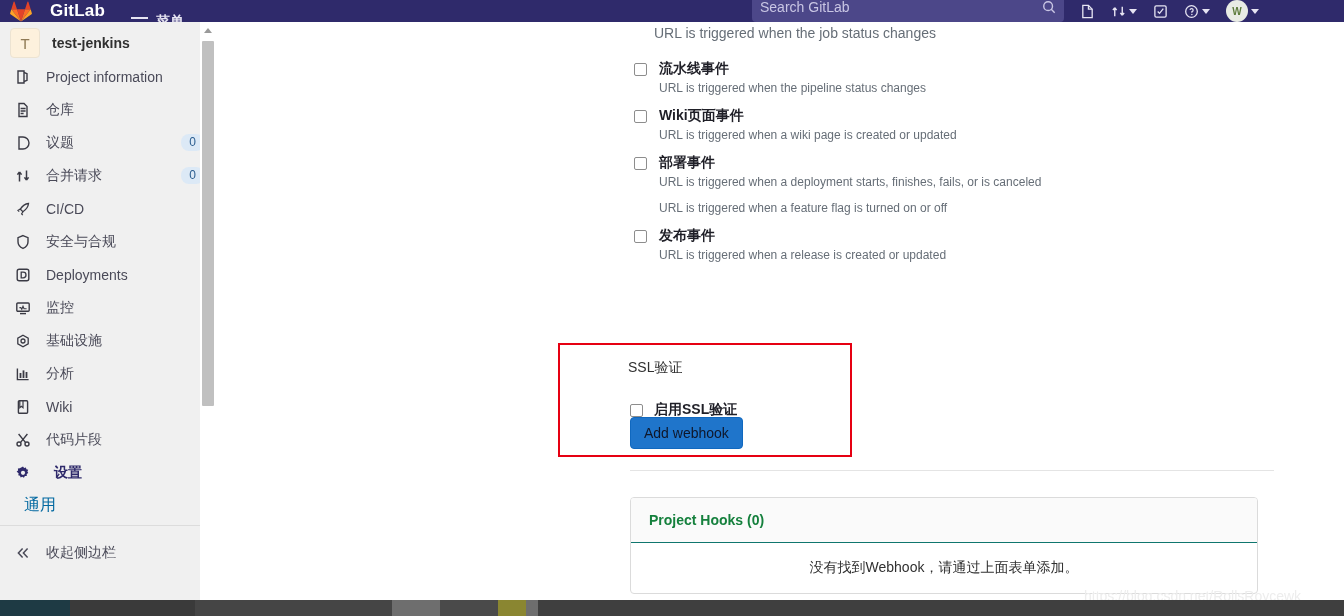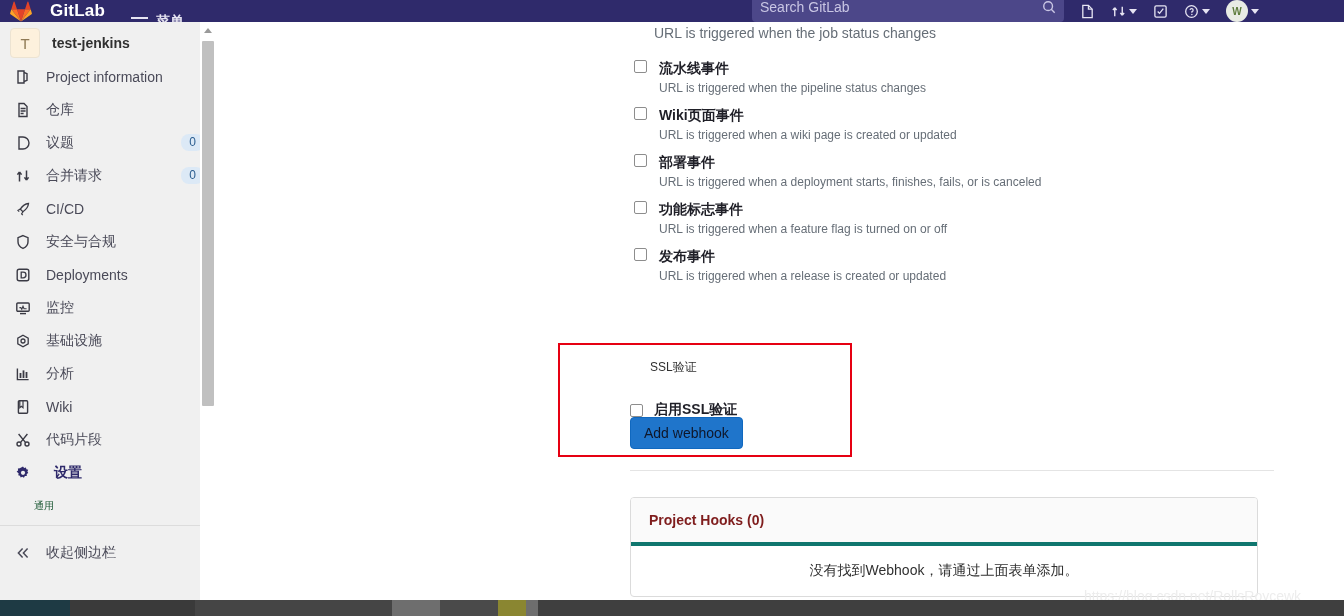--- a/index.html
+++ b/index.html
@@ -197,24 +197,24 @@
     border-radius: 8px;
     font-size: 12px;
     padding: 0 8px;
     line-height: 17px;
     height: 17px;
   }
   .nav-sub {
     display: flex;
     align-items: center;
     height: 33px;
-    padding-left: 34px;
-    box-sizing: border-box;
-    font-size: 10px;
-    color: #14532d;
+    padding-left: 24px;
+    box-sizing: border-box;
+    font-size: 16px;
+    color: #0369a1;
     cursor: pointer;
   }
   .sb-divider {
     height: 1px;
     background: #dcdcdc;
     margin: 3px 0 0 0;
   }
   .collapse-item {
     display: flex;
     align-items: flex-end;
@@ -288,20 +288,21 @@
     position: absolute;
     left: 418px;
     top: 38px;
     width: 640px;
   }
   .evt {
     margin-bottom: 12px;
   }
   .evt-row {
     display: flex;
+    align-items: center;
     height: 18px;
   }
   .cbox {
     width: 13px;
     height: 13px;
     border: 1px solid #8d8d8d;
     border-radius: 2px;
     background: #fff;
     box-sizing: border-box;
     flex: 0 0 13px;
@@ -328,23 +329,22 @@
     width: 294px;
     height: 114px;
     border: 2px solid #e60012;
     box-sizing: border-box;
     background: transparent;
   }
   .ssl-title {
     position: absolute;
     left: 70px;
     top: 16px;
-    font-size: 12px;
+    font-size: 14px;
     color: #303030;
-    margin-left: 22px;
   }
   .ssl-check-label {
     margin-left: 11px;
     font-size: 14px;
     font-weight: 700;
     color: #1f1f27;
   }
   .add-hook-btn {
     position: absolute;
     left: 72px;
@@ -377,25 +377,25 @@
     top: 475px;
     width: 628px;
     border: 1px solid #dbdbdb;
     border-radius: 4px;
     background: #ffffff;
     box-sizing: border-box;
     overflow: hidden;
   }
   .hooks-head {
     background: #fafafa;
-    border-bottom: 4px solid #0f766e;
+    border-bottom: 1px solid #0f766e;
     padding: 14px 18px;
     font-size: 14px;
     font-weight: 700;
-    color: #7f1d1d;
+    color: #15803d;
   }
   .hooks-body {
     padding: 16px 18px;
     text-align: center;
     font-size: 14px;
     color: #303030;
   }
 
   .watermark {
     position: absolute;
@@ -686,24 +686,20 @@
 
     <div class="evt">
       <div class="evt-row">
         <span class="cbox"></span>
         <span class="evt-title">部署事件</span>
       </div>
       <div class="evt-desc">URL is triggered when a deployment starts, finishes, fails, or is canceled</div>
     </div>
 
     <div class="evt">
-      <div class="evt-row">
-        <span class="cbox"></span>
-        <span class="evt-title">功能标志事件</span>
-      </div>
       <div class="evt-desc">URL is triggered when a feature flag is turned on or off</div>
     </div>
 
     <div class="evt">
       <div class="evt-row">
         <span class="cbox"></span>
         <span class="evt-title">发布事件</span>
       </div>
       <div class="evt-desc">URL is triggered when a release is created or updated</div>
     </div>

